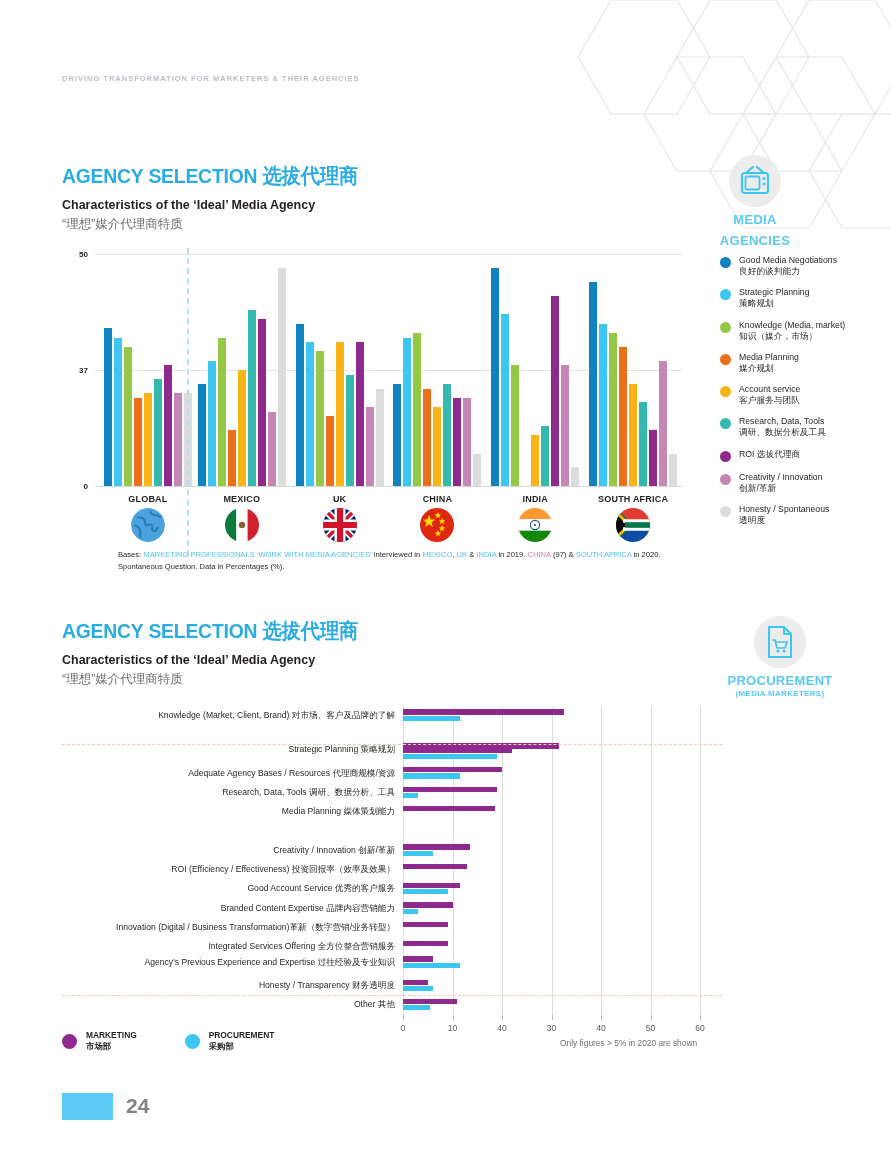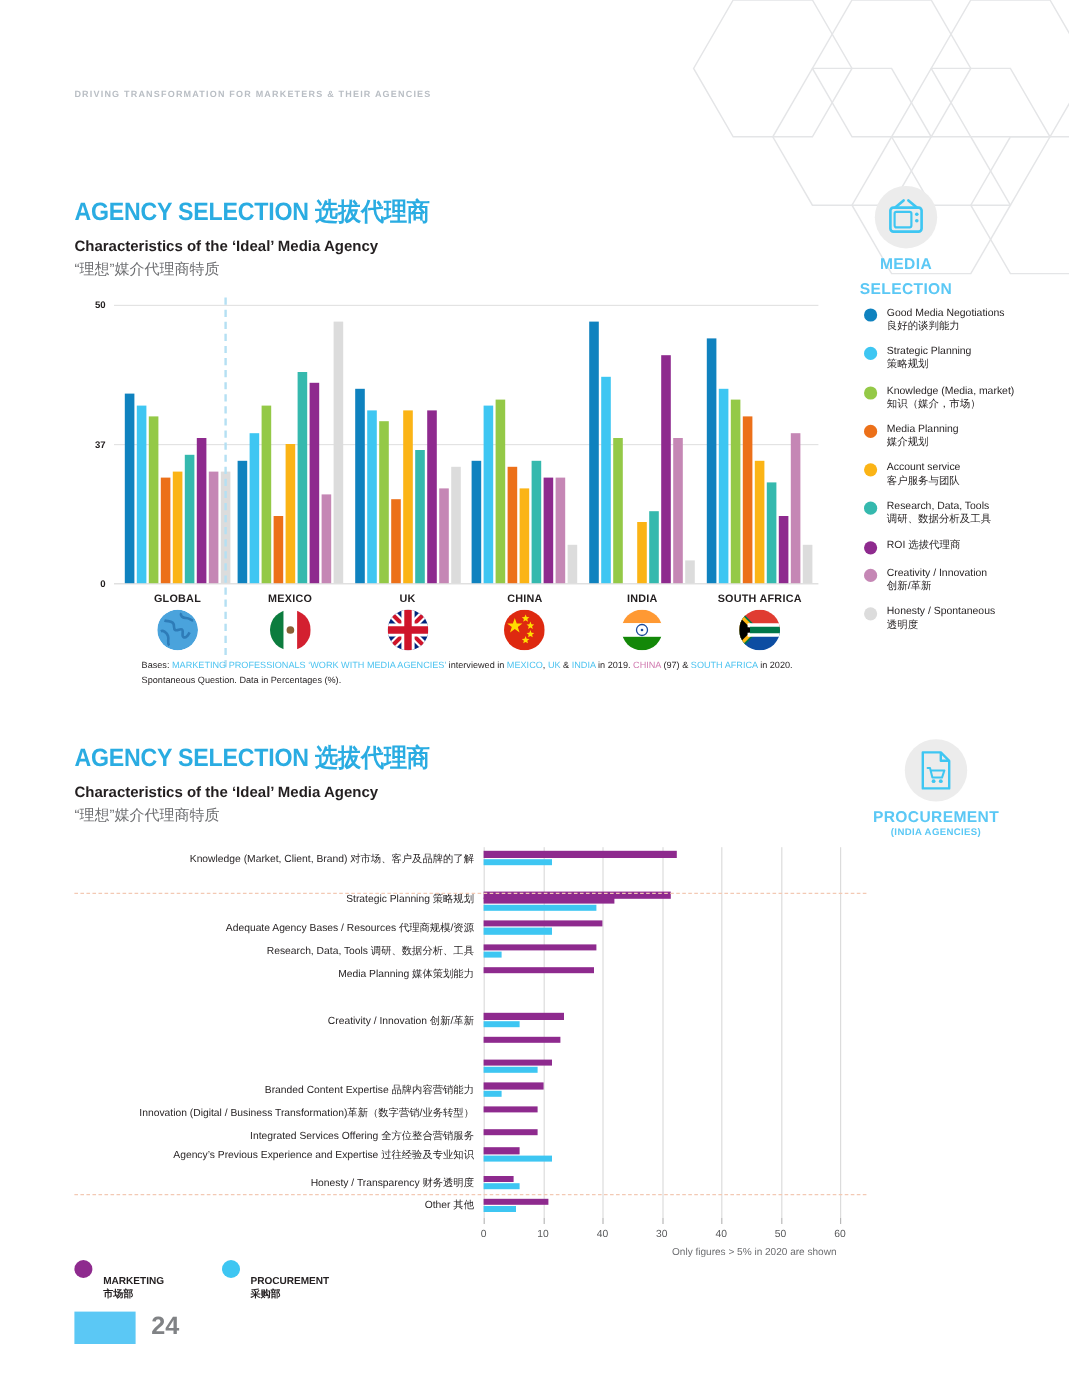--- a/index.html
+++ b/index.html
@@ -75,21 +75,21 @@
   .c2-grid-v { position:absolute; top:0; width:1px; background:#dcdcdc; }
   .c2-sep { position:absolute; left:0; right:0; border-top:1.6px dashed #f3c9b4; }
   .c2-xlab { position:absolute; font-size:8.6px; color:#58595b; text-align:center; width:30px; }
   .c2-tick { position:absolute; width:1px; height:5px; background:#b8b8b8; }
   .footnote { position:absolute; right:0; top:1038px; font-size:8.4px; color:#6d6e71; }
 
   
   #legend2 { position:absolute; left:62px; top:1030px; display:flex; gap:48px; }
   .l2-item { display:flex; gap:9px; align-items:center; }
   .l2-dot { width:15px; height:15px; border-radius:50%; }
-  .l2-txt { font-size:8.4px; font-weight:bold; line-height:1.35; color:#231f20;margin-top:32px; }
+  .l2-txt { font-size:8.4px; font-weight:bold; line-height:1.35; color:#231f20; }
 
   
   .pg-chip { position:absolute; left:62px; top:1093px; width:51px; height:27px; background:#5bc8f5; }
   .pg-num { position:absolute; left:126px; top:1094px; font-size:21px; font-weight:bold; color:#808285; }
 </style>
 </head>
 <body>
 
 <svg class="hex-deco" viewBox="0 0 400 250">
   <g fill="none" stroke="#e4e5e7" stroke-width="1.2">
@@ -115,21 +115,21 @@
   <div class="badge-circle">
     <svg width="34" height="32" viewBox="0 0 34 32">
       <path d="M8 8 L15 2 M26 8 L19 2" stroke="#3ec6f2" stroke-width="2.2" fill="none" stroke-linecap="round"></path>
       <rect x="4" y="8" width="26" height="20" rx="2.5" stroke="#3ec6f2" stroke-width="2.2" fill="none"></rect>
       <rect x="7.5" y="11.5" width="14" height="13" rx="1.5" stroke="#3ec6f2" stroke-width="1.8" fill="none"></rect>
       <circle cx="26" cy="13.5" r="1.5" fill="#3ec6f2"></circle>
       <circle cx="26" cy="19" r="1.5" fill="#3ec6f2"></circle>
     </svg>
   </div>
   <div class="badge-t1">MEDIA</div>
-  <div class="badge-t1">SELECTION</div>
+  <div class="badge-t1">AGENCIES</div>
 </div>
 
 <div id="chart1-wrap">
     <div class="c1-grid zero" style="top: 246px;"></div>
     <div class="c1-axis-lbl" style="top: 242px;">0</div>
     <div class="c1-grid" style="top: 130px;"></div>
     <div class="c1-axis-lbl" style="top: 126px;">37</div>
     <div class="c1-grid" style="top: 14px;"></div>
     <div class="c1-axis-lbl" style="top: 10px;">50</div>
     <div class="grp" style="left: 41.9167px; top: 14px;">
@@ -303,21 +303,21 @@
   <div class="badge-circle">
     <svg width="30" height="34" viewBox="0 0 30 34">
       <path d="M4 2 h15 l7 7 v23 h-22 z" stroke="#3ec6f2" stroke-width="2" fill="none" stroke-linejoin="round"></path>
       <path d="M19 2 v7 h7" stroke="#3ec6f2" stroke-width="2" fill="none" stroke-linejoin="round"></path>
       <path d="M8 15 h2 l2 8 h8 l2 -6 h-11" stroke="#3ec6f2" stroke-width="1.7" fill="none" stroke-linecap="round" stroke-linejoin="round"></path>
       <circle cx="13" cy="26" r="1.6" fill="#3ec6f2"></circle>
       <circle cx="19" cy="26" r="1.6" fill="#3ec6f2"></circle>
     </svg>
   </div>
   <div class="badge-t1">PROCUREMENT</div>
-  <div class="badge-t2">(INDIA AGENCIES)</div>
+  <div class="badge-t2">(MEDIA MARKETERS)</div>
 </div>
 
 <div id="chart2-wrap">
     <div class="c2-grid-v" style="left: 341px; height: 308.8px;"></div>
     <div class="c2-tick" style="left: 341px; top: 308.8px;"></div>
     <div class="c2-xlab" style="left: 326px; top: 316.8px;">0</div>
     <div class="c2-grid-v" style="left: 390.5px; height: 308.8px;"></div>
     <div class="c2-tick" style="left: 390.5px; top: 308.8px;"></div>
     <div class="c2-xlab" style="left: 375.5px; top: 316.8px;">10</div>
     <div class="c2-grid-v" style="left: 440px; height: 308.8px;"></div>
@@ -375,25 +375,27 @@
       </div>
     </div>
     <div class="c2-row" style="position: absolute; left: 0px; right: 0px; top: 135.1px;">
       <div class="c2-cat">Creativity / Innovation 创新/革新</div>
       <div class="c2-bars">
         <div class="c2-bar m" style="width: 66.825px; background: rgb(142, 42, 142);"></div>
         <div class="c2-bar p" style="width: 29.7px; background: rgb(62, 198, 242);"></div>
       </div>
     </div>
     <div class="c2-row" style="position: absolute; left: 0px; right: 0px; top: 154.4px;">
+      <div class="c2-cat">ROI (Efficiency / Effectiveness) 投资回报率（效率及效果）</div>
       <div class="c2-bars">
         <div class="c2-bar m" style="width: 64.35px; background: rgb(142, 42, 142);"></div>
       </div>
     </div>
     <div class="c2-row" style="position: absolute; left: 0px; right: 0px; top: 173.7px;">
+      <div class="c2-cat">Good Account Service 优秀的客户服务</div>
       <div class="c2-bars">
         <div class="c2-bar m" style="width: 56.925px; background: rgb(142, 42, 142);"></div>
         <div class="c2-bar p" style="width: 44.55px; background: rgb(62, 198, 242);"></div>
       </div>
     </div>
     <div class="c2-row" style="position: absolute; left: 0px; right: 0px; top: 193px;">
       <div class="c2-cat">Branded Content Expertise 品牌内容营销能力</div>
       <div class="c2-bars">
         <div class="c2-bar m" style="width: 49.5px; background: rgb(142, 42, 142);"></div>
         <div class="c2-bar p" style="width: 14.85px; background: rgb(62, 198, 242);"></div>

